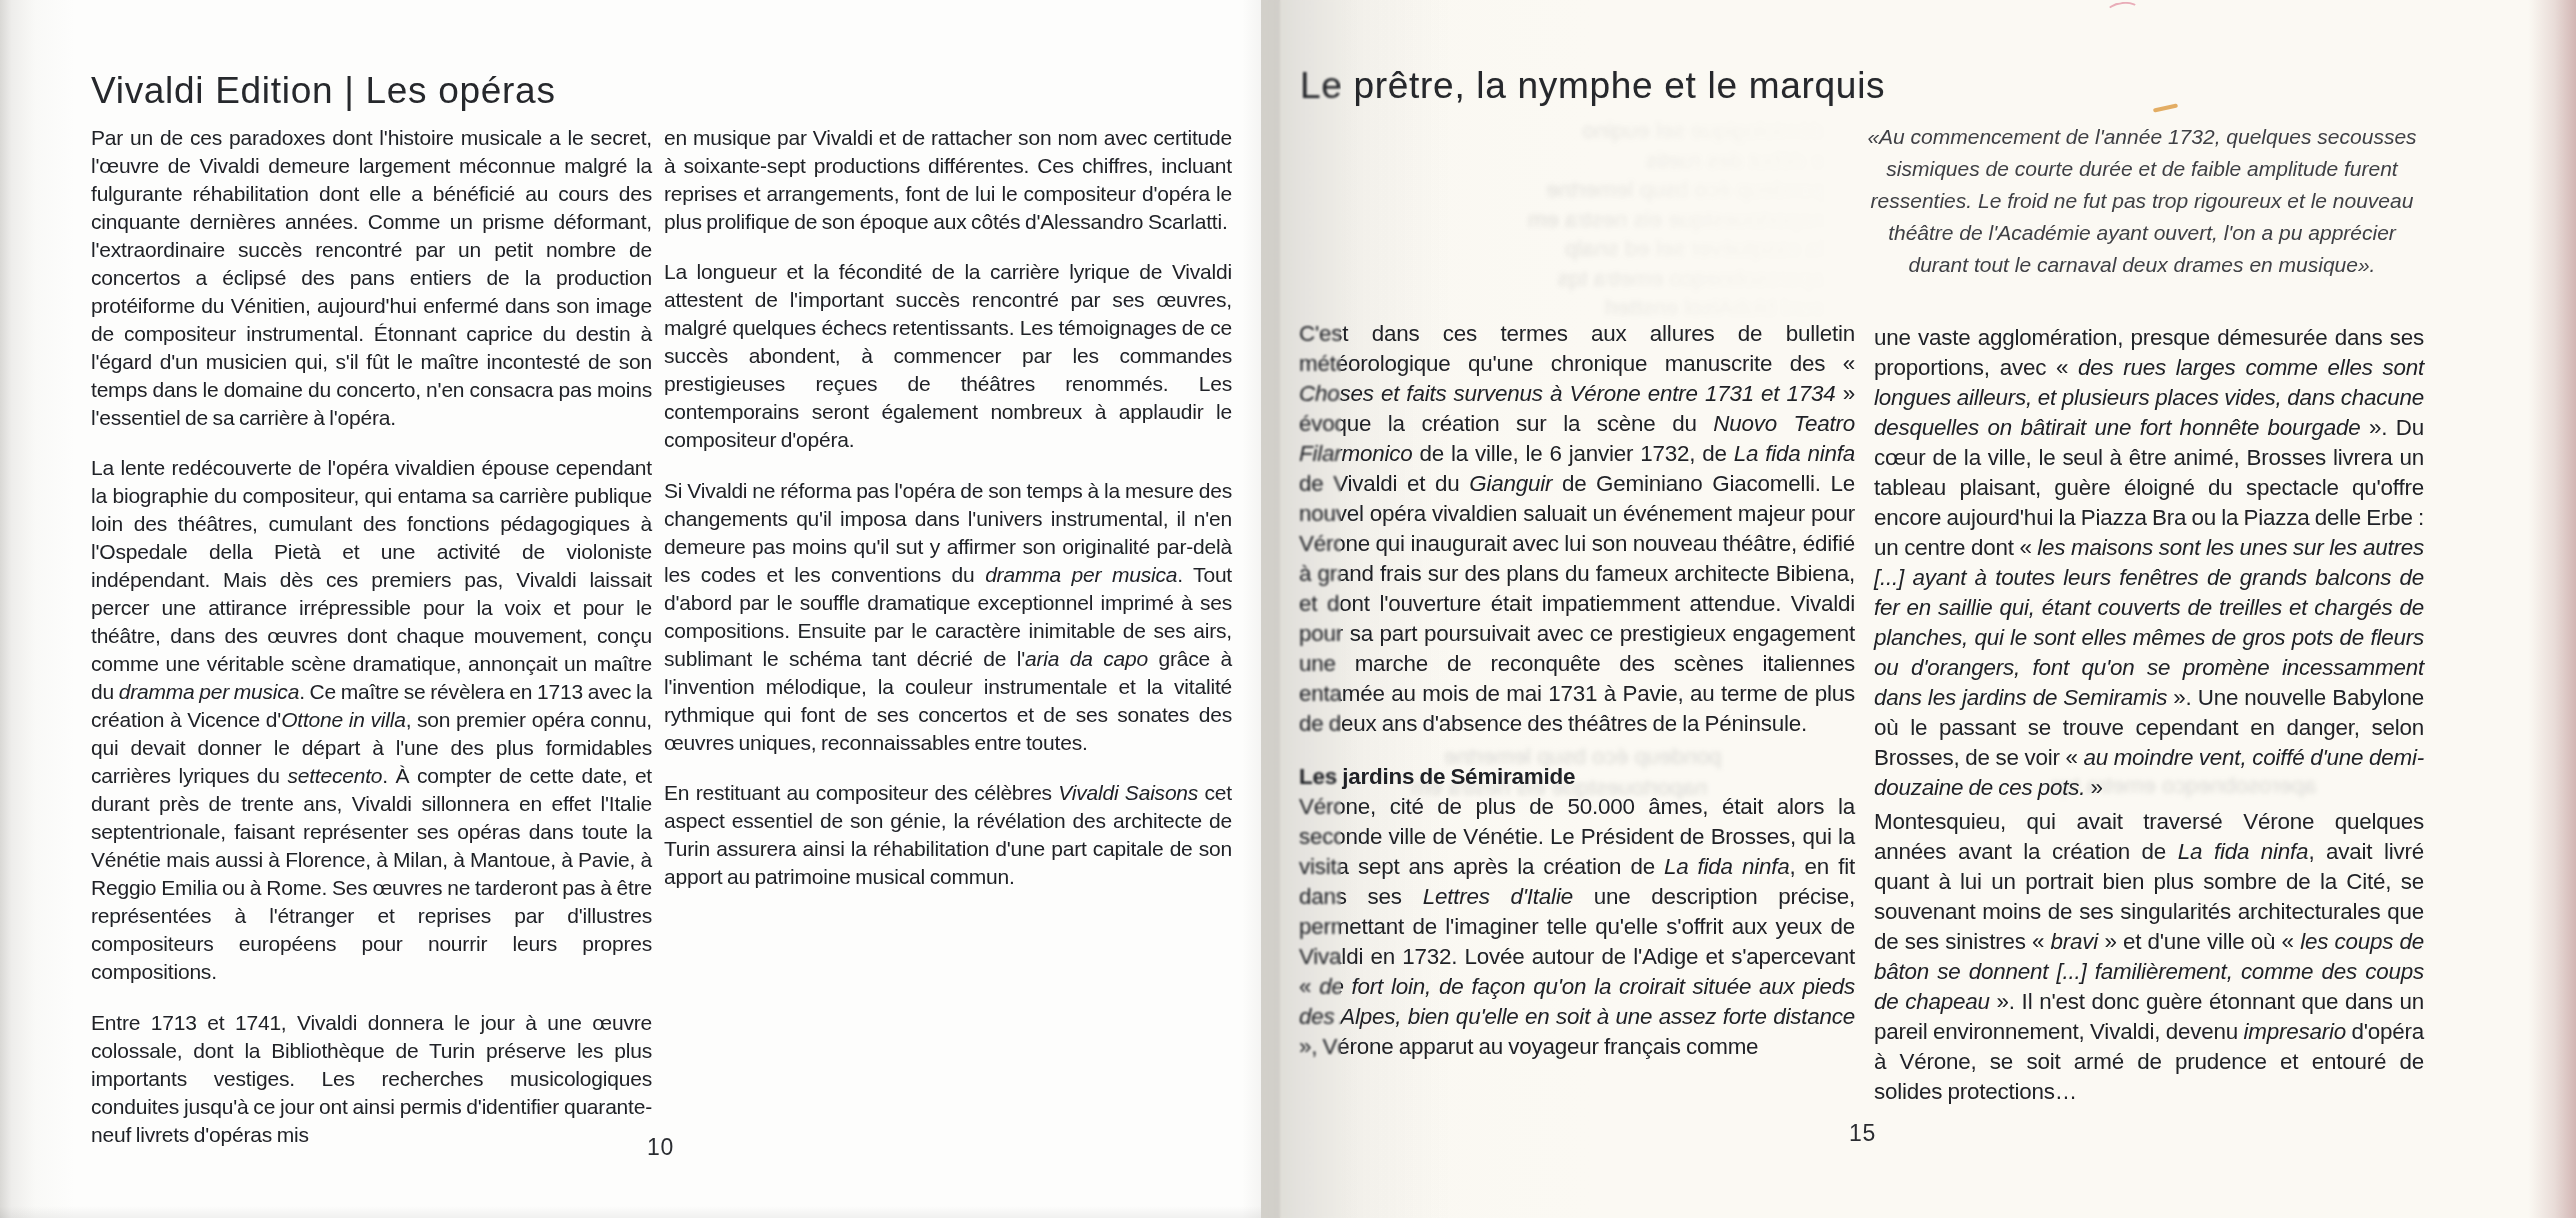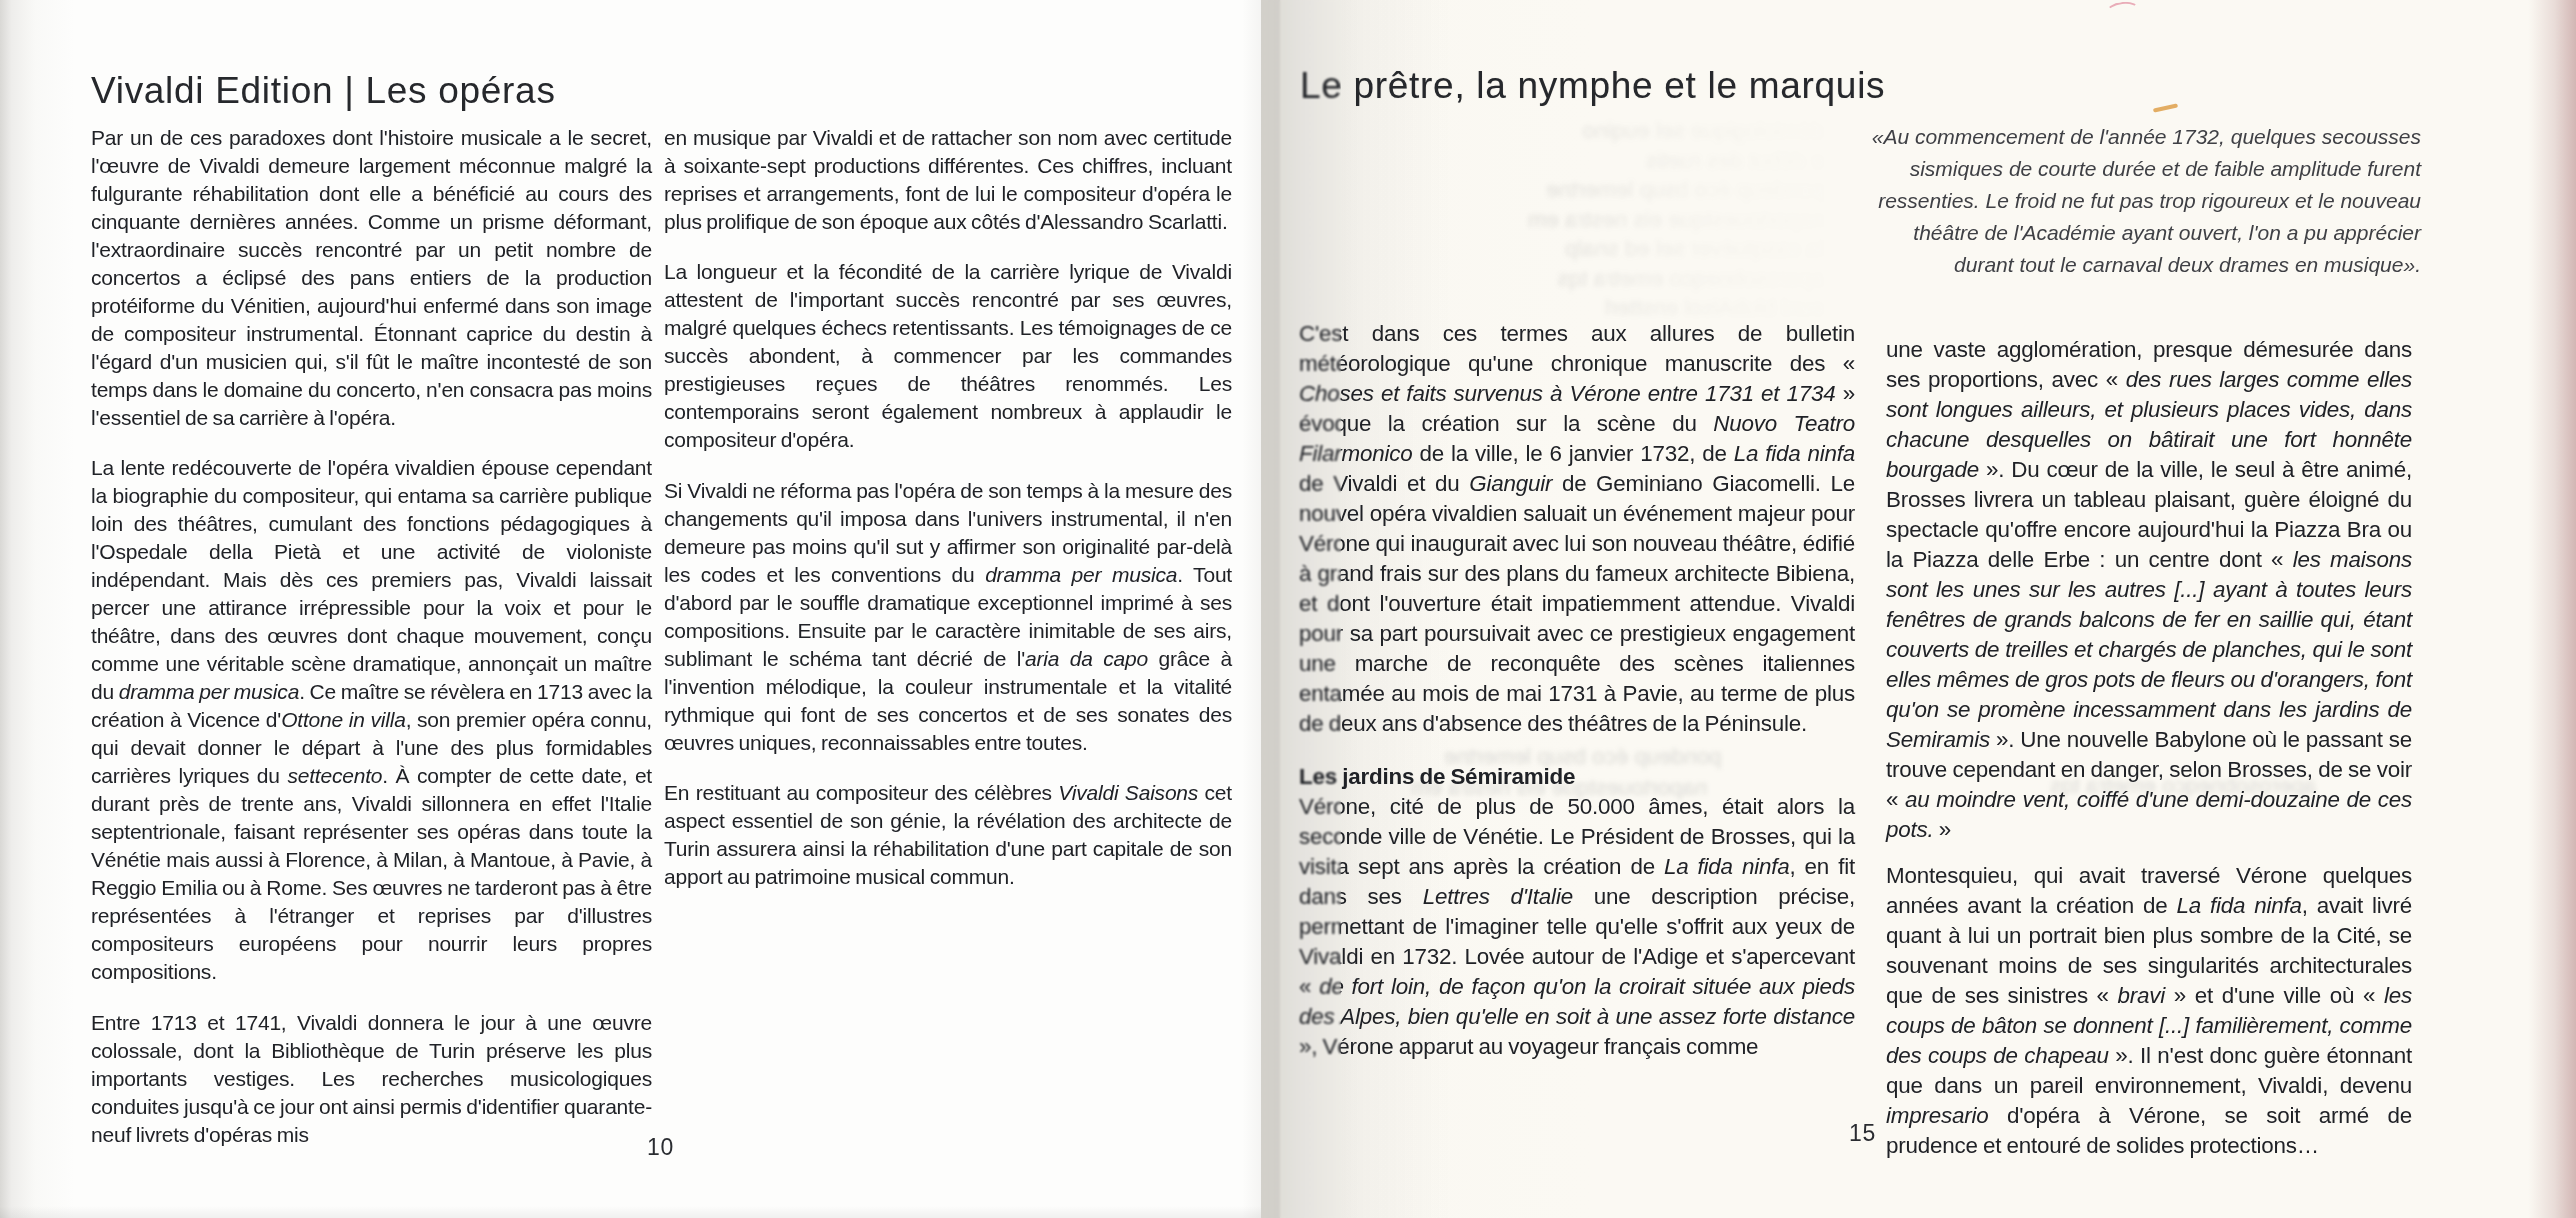--- a/index.html
+++ b/index.html
@@ -51,30 +51,30 @@
     color:#202227;
   }
   .col p { margin:0 0 22.4px 0; }
   .col p:last-child { margin-bottom:0;margin-top:20px; }
   #l-col1, #l-col2 { font-size:21px; line-height:28px; letter-spacing:-0.2px; word-spacing:-1px; }
   #l-col1 { left:91px; top:124px; width:561px; }
   #l-col2 { left:664px; top:124px; width:568px; }
   #r-col1, #r-col2 { font-size:22.4px; line-height:30px; letter-spacing:-0.2px; word-spacing:-0.8px; }
   #r-col1 { left:1299px; top:319px; width:556px; }
   #r-col2 { left:1870px; top:319px; width:558px; }
-  #r-col2 p { margin:16px; }
+  #r-col2 p { margin:4px; }
   .subheading { font-weight:bold; margin:23px 0 0 0 !important; text-align:left; }
   .para-after-sub { margin-top:0 !important; }
   .signature { text-align:right; margin-top:20px !important; }
   .smallcaps { font-variant:small-caps; letter-spacing:0.4px; }
   
   .epigraph {
     position:absolute; left:1863px; top:121px; width:558px;
     font-style:italic; font-size:21px; line-height:32px; color:#3f4045;
-    text-align:right; letter-spacing:0;
+    text-align:center; letter-spacing:0;
   }
   
   .pagenum { position:absolute; font-size:23px; color:#2a2c31; letter-spacing:0.8px; }
   #pagenum-left  { left:647px;  top:1134px; }
   #pagenum-right { left:1849px; top:1120px; }
   
   .ghost-block {
     position:absolute; left:1276px; top:116px; width:548px;
     -webkit-mask-image:linear-gradient(90deg,rgba(0,0,0,0.95) 0%,rgba(0,0,0,0.10) 80%,rgba(0,0,0,0.04) 100%);
     mask-image:linear-gradient(90deg,rgba(0,0,0,0.95) 0%,rgba(0,0,0,0.10) 80%,rgba(0,0,0,0.04) 100%);

